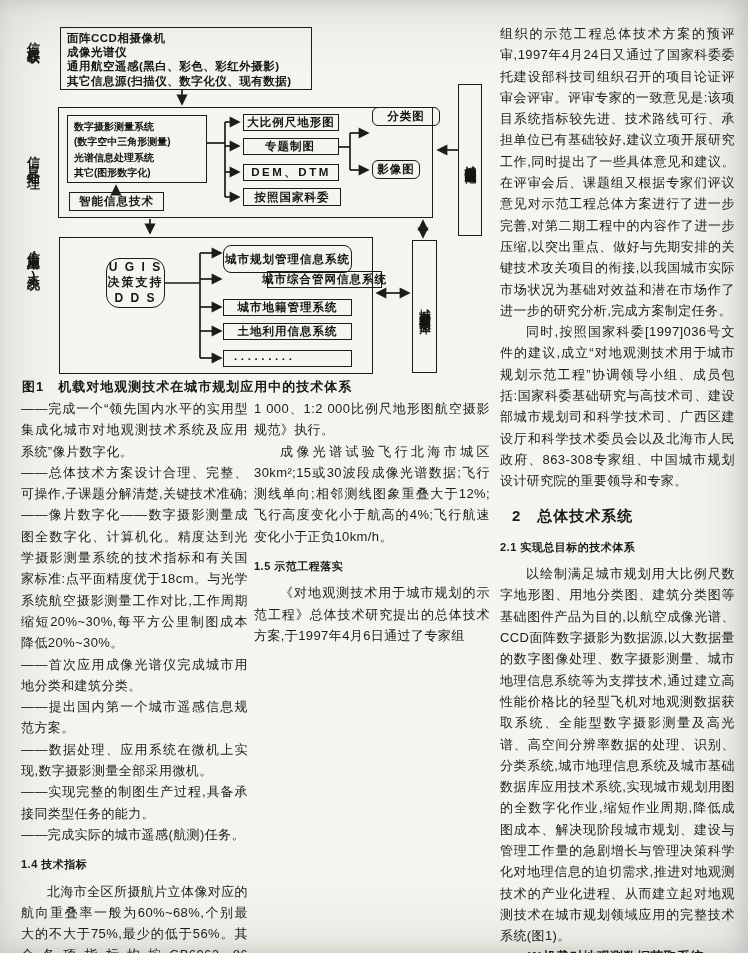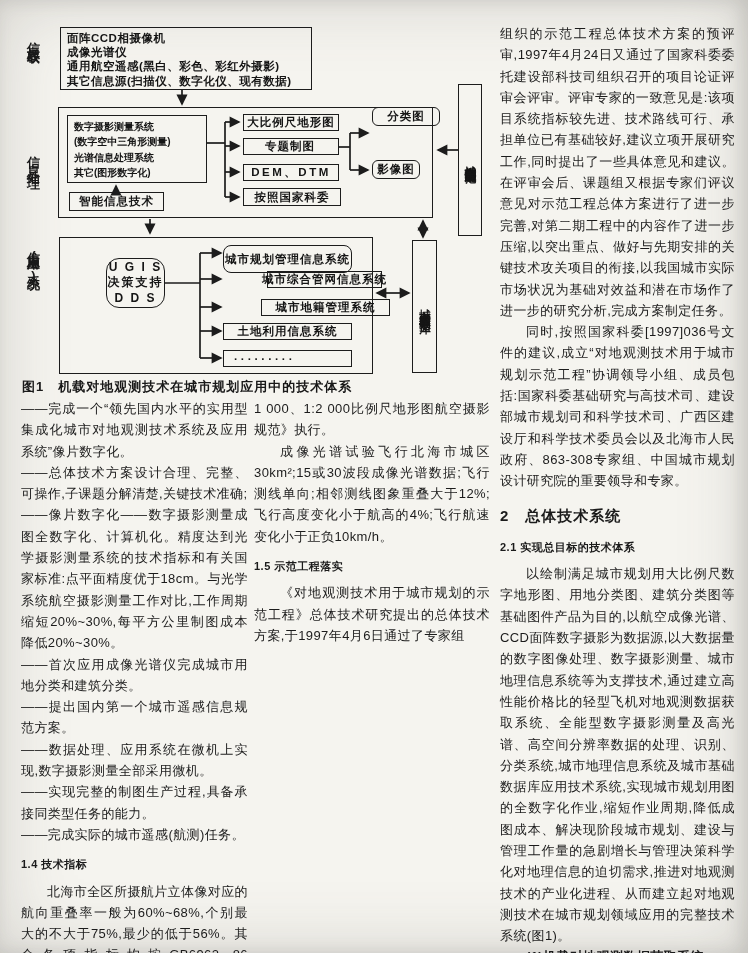--- a/index.html
+++ b/index.html
@@ -22,21 +22,21 @@
   .ls-tight{letter-spacing:1.5px;}
   .ls-mid{letter-spacing:3px;}
   .ls-wide{letter-spacing:7px;}
   .caption{position:absolute;left:22px;top:378px;font-size:13px;font-weight:bold;letter-spacing:1px;}
   
   .col{position:absolute;font-size:13px;line-height:21.3px;text-align:justify;letter-spacing:0.4px;color:#1b1b1b;}
   .col p{margin:0;}
   .col .ind{text-indent:2em;}
   .col .flush{text-indent:0;}
   .col .dash{text-indent:0;}
-  .col .h1{font-size:15px;font-weight:bold;text-align:left;margin:13px 0 11px;letter-spacing:1px;}
+  .col .h1{font-size:15px;font-weight:bold;text-align:left;margin:13px 12px 11px;letter-spacing:1px;}
   .col .h2{font-size:11px;font-weight:bold;text-align:left;margin:9px 0 5px;letter-spacing:0.5px;}
   .col .bold-ind{font-weight:bold;text-indent:2em;}
 </style>
 </head>
 <body>
 
 <div class="page">
 
   <div class="figure">
 
@@ -117,21 +117,21 @@
     <div class="dbox" style="left:59px;top:237px;width:314px;height:137px;"></div>
     <div class="dbox center-lines" style="left:106px;top:258px;width:59px;height:50px;">
 
     <div>U G I S</div>
         <div>决策支持</div>
         <div>D D S</div>
       </div>
 
     <div class="dbox one-box" style="left:223px;top:245px;width:129px;height:28px;border-radius:8px;">城市规划管理信息系统</div>
     <div class="dbox one-box" style="left:223px;top:271px;width:115px;height:17px;margin-left:44px;">城市综合管网信息系统</div>
-    <div class="dbox one-box" style="left:223px;top:299px;width:129px;height:17px;margin-left:38px;">城市地籍管理系统</div>
+    <div class="dbox one-box" style="left:223px;top:299px;width:129px;height:17px;">城市地籍管理系统</div>
     <div class="dbox one-box" style="left:223px;top:323px;width:129px;height:17px;">土地利用信息系统</div>
     <div class="dbox one-box" style="left:223px;top:350px;width:129px;height:17px;justify-content:flex-start;padding-left:10px;letter-spacing:3px;">·········</div>
 
     <div class="dbox vbox" style="left:412px;top:240px;width:25px;height:133px;">
       <span class="vtext ls-tight">城市空间基础数据库</span>
     </div>
     <div class="dbox vbox" style="left:458px;top:84px;width:24px;height:152px;">
       <span class="vtext" style="letter-spacing:0.5px;">城市规划空间信息制图规范</span>
     </div>
 

